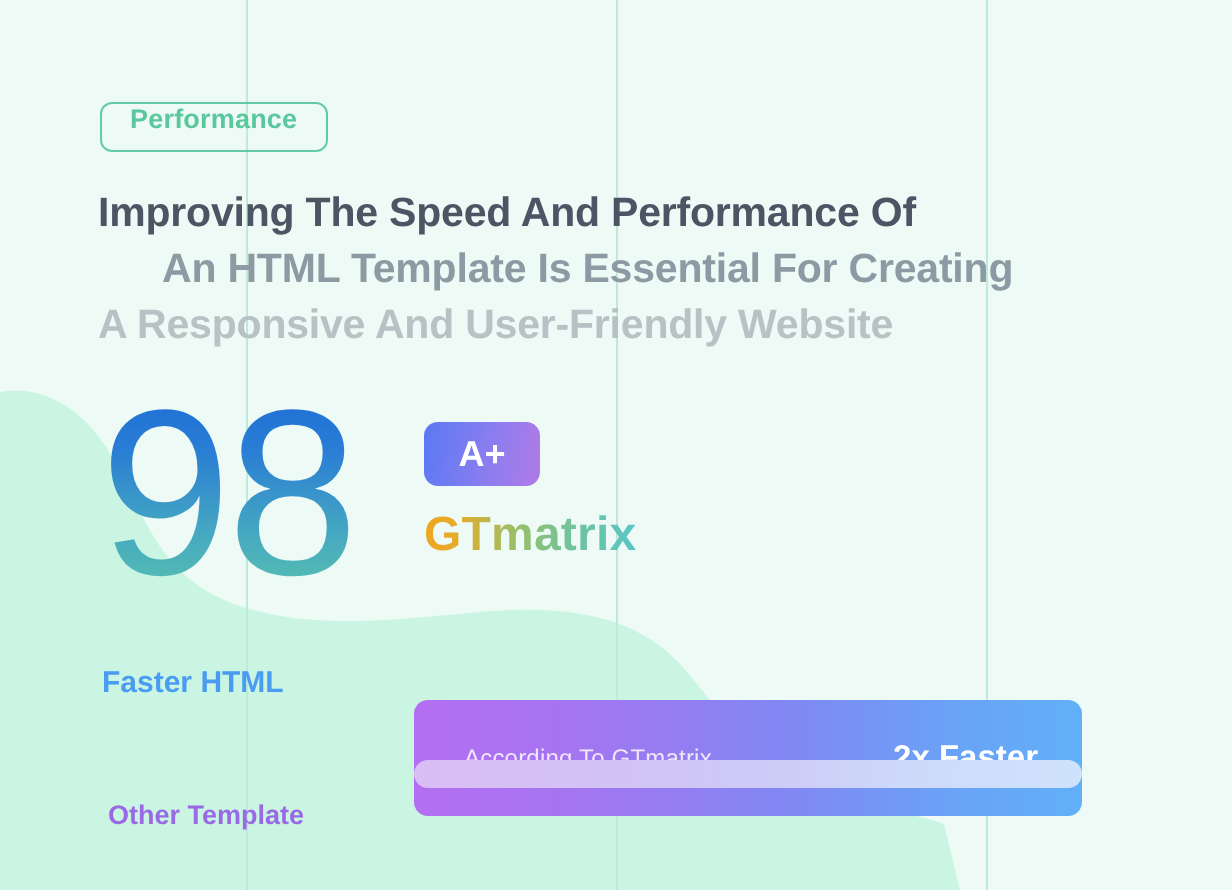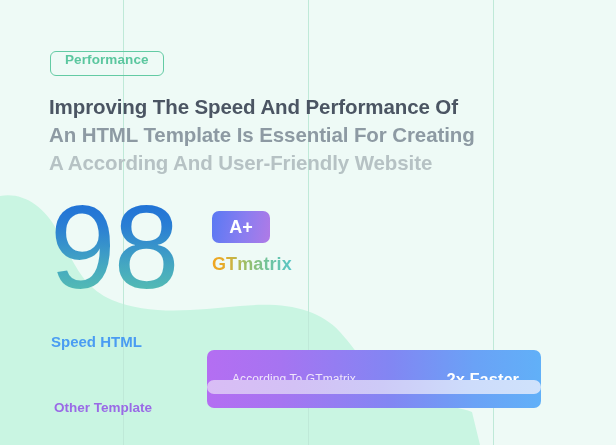--- a/index.html
+++ b/index.html
@@ -82,21 +82,21 @@
     width: 520px;
   }
   .headline-line {
     font-size: 20.5px;
     font-weight: bold;
     line-height: 28px;
     white-space: nowrap;
     letter-spacing: -0.1px;
   }
   .hl-1 { color: #4b5563; }
-  .hl-2 { color: #8d9aa3; }
+  .hl-2 { color: #8d9aa3; margin-left: 32px; }
   .hl-3 { color: #b6c2c4; }
 
   
   .score-number {
     position: absolute;
     left: 50px;
     top: 188px;
     font-size: 118px;
     font-weight: normal;
     letter-spacing: -2px;
@@ -121,21 +121,21 @@
     justify-content: center;
     color: #ffffff;
     font-size: 18px;
     font-weight: bold;
   }
 
   .brand-gtmatrix {
     position: absolute;
     left: 212px;
     top: 254px;
-    font-size: 18px;
+    font-size: 24px;
     font-weight: bold;
     letter-spacing: 0.1px;
     background: linear-gradient(90deg, #f0a51f 0%, #e4ac2b 16%, #97bf6a 44%, #6ec3a0 72%, #58c6c6 100%);
     -webkit-background-clip: text;
     background-clip: text;
     color: transparent;
     -webkit-text-fill-color: transparent;
   }
 
   
@@ -220,32 +220,32 @@
 
   <div class="content">
 
     <div class="badge-performance">
       <span>Performance</span>
     </div>
 
     <div class="headline">
       <div class="headline-line hl-1">Improving The Speed And Performance Of</div>
       <div class="headline-line hl-2">An HTML Template Is Essential For Creating</div>
-      <div class="headline-line hl-3">A According And User-Friendly Website</div>
+      <div class="headline-line hl-3">A Responsive And User-Friendly Website</div>
     </div>
 
     <div class="score-number">98</div>
 
     <div class="badge-grade">
       <span>A+</span>
     </div>
 
     <div class="brand-gtmatrix">GTmatrix</div>
 
-    <div class="row-label label-primary">Speed HTML</div>
+    <div class="row-label label-primary">Faster HTML</div>
 
     <div class="bar-primary">
       <span class="bar-primary-caption">According To GTmatrix</span>
       <span class="bar-primary-value">2x Faster</span>
     </div>
 
     <div class="row-label label-secondary">Other Template</div>
 
     <div class="bar-secondary"></div>
 

